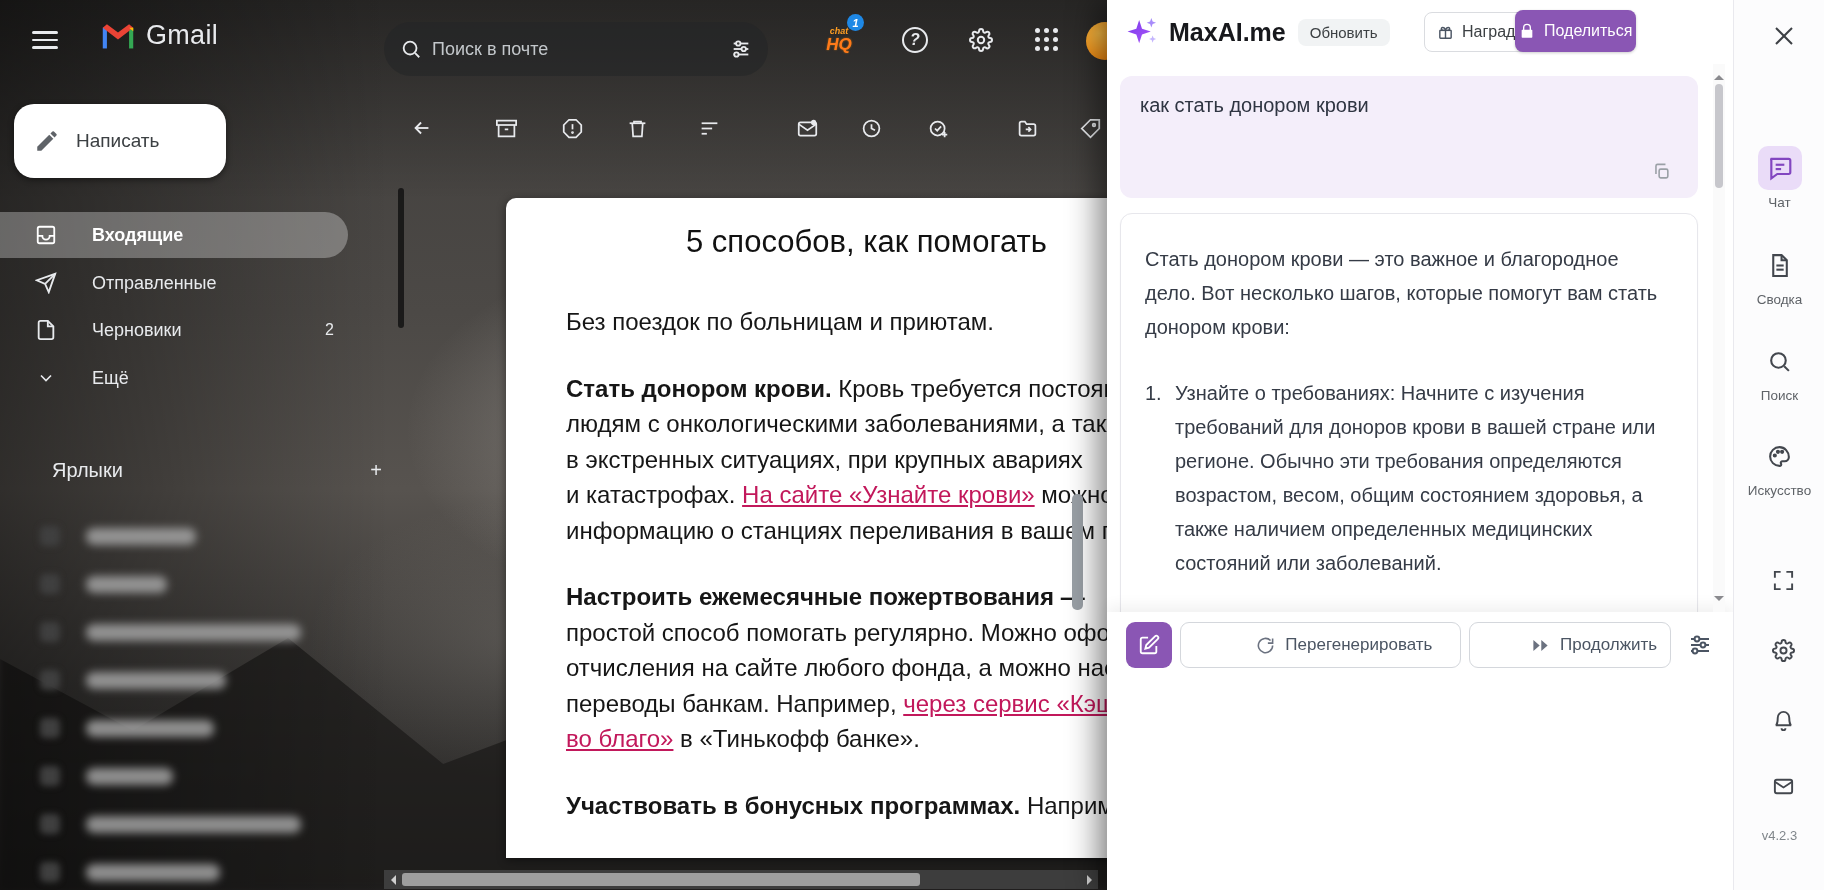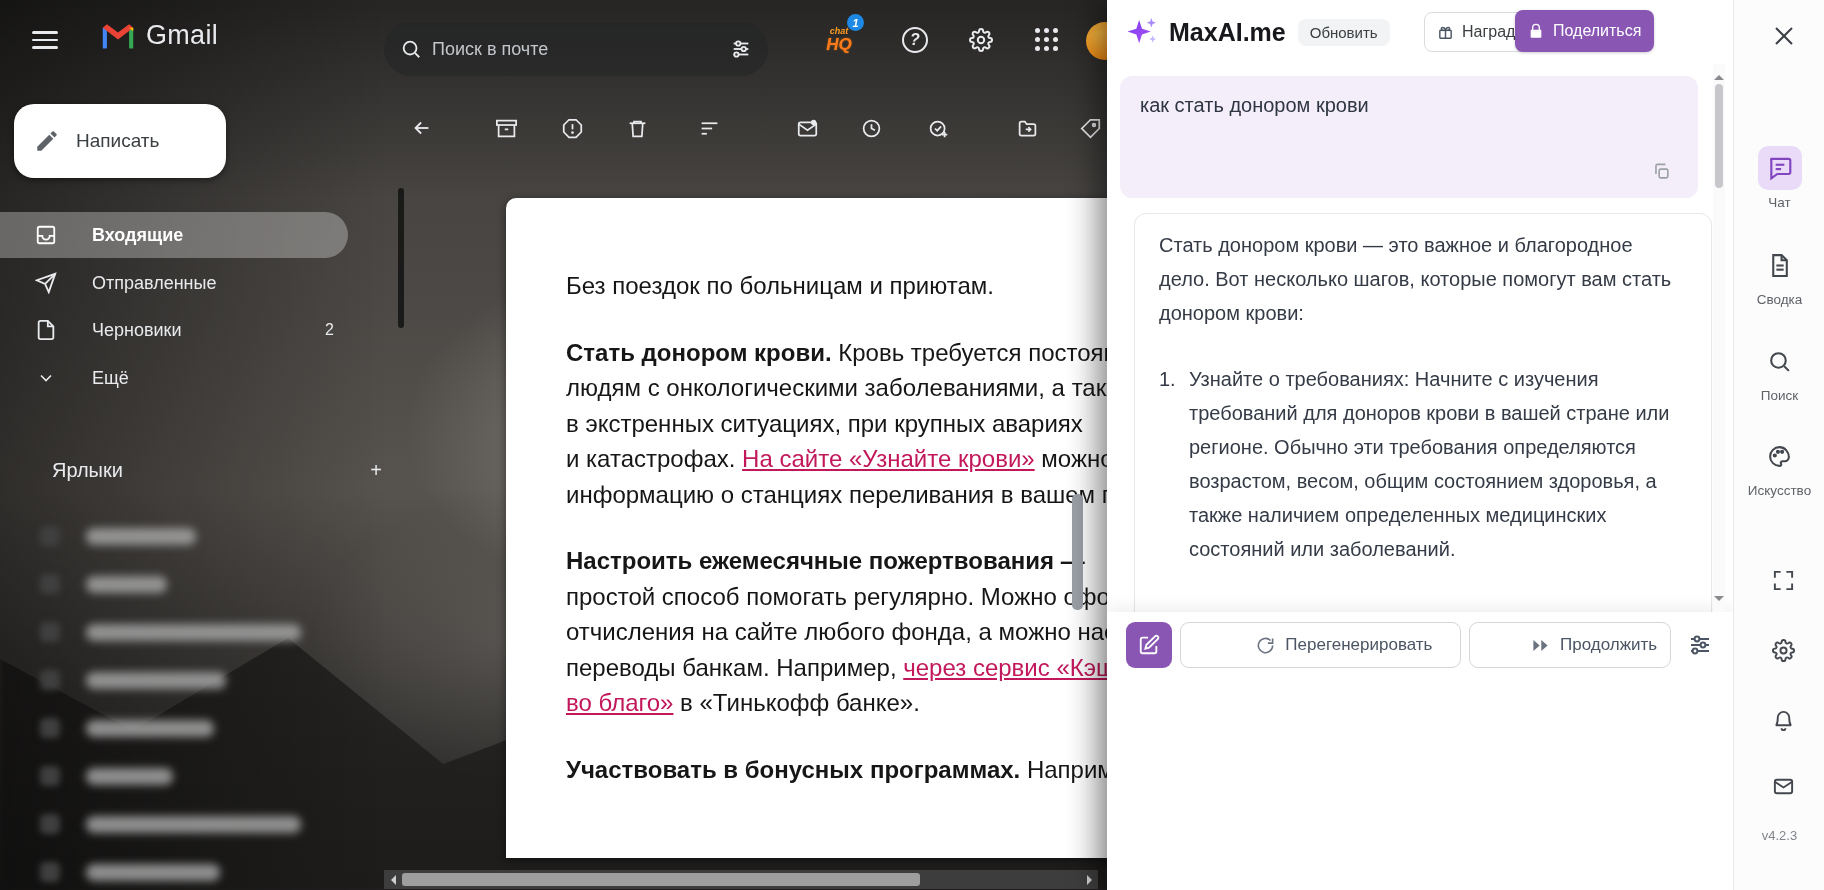--- a/index.html
+++ b/index.html
@@ -100,30 +100,30 @@
   .maxai { position:absolute; left:1107px; top:0; width:626px; height:890px; background:#fff;
     box-shadow:-10px 0 28px rgba(0,0,0,.45); z-index:10; }
   .mx-header { position:absolute; top:0; left:0; width:100%; height:64px; display:flex; align-items:center; padding-left:18px; }
   .mx-brand { margin-left:10px; font-size:25px; font-weight:700; color:#17181c; }
   .mx-badge { margin-left:12px; background:#f1f3f4; border-radius:8px; padding:5px 12px;
     font-size:15px; color:#3c4043; cursor:pointer; }
   .mx-rewards { position:absolute; left:317px; top:12px; height:40px; display:flex; align-items:center; gap:8px;
     background:#fff; border:1px solid #dadce0; border-radius:8px; padding:0 14px 0 12px; font-size:16px; color:#3c4043;
     cursor:pointer; z-index:1; white-space:nowrap; }
   .mx-share { position:absolute; left:408px; top:10px; height:42px; display:flex; align-items:center; gap:9px;
-    background:#8a56b4; border-radius:8px; padding:0 13px; font-size:16px; font-weight:500; color:#fff;
+    background:#8a56b4; border-radius:8px; padding:0 4px; font-size:16px; font-weight:500; color:#fff;
     cursor:pointer; z-index:2; box-shadow:0 1px 3px rgba(0,0,0,.2); white-space:nowrap; }
 
   .mx-user-card { position:absolute; left:13px; top:76px; width:578px; height:122px; background:#f4eefa;
     border-radius:12px; padding:18px 20px; font-size:20px; color:#2f3542; }
   .mx-copy { position:absolute; right:22px; bottom:12px; width:30px; height:30px; display:flex;
     align-items:center; justify-content:center; cursor:pointer; }
 
-  .mx-ai-card { position:absolute; left:27px; top:213px; width:578px; height:414px; background:#fff;
-    border:1px solid #e7e7ec; border-radius:12px; padding:14px 24px; overflow:hidden;
+  .mx-ai-card { position:absolute; left:13px; top:213px; width:578px; height:414px; background:#fff;
+    border:1px solid #e7e7ec; border-radius:12px; padding:28px 24px; overflow:hidden;
     font-size:20px; line-height:34px; color:#353b46; box-shadow:0 1px 2px rgba(0,0,0,.04); }
   .mx-li { display:flex; margin-top:32px; }
   .mx-li .num { width:30px; flex:none; }
   .mx-li .txt { flex:1; }
 
   .mx-bottom { position:absolute; left:0; top:612px; width:626px; height:278px; background:#fff;
     box-shadow:0 -6px 14px rgba(0,0,0,.06); }
   .mx-actions { position:absolute; top:10px; left:19px; right:16px; height:46px; display:flex; align-items:center; }
   .mx-editbtn { width:46px; height:46px; border-radius:9px; background:#8a56b4; display:flex;
     align-items:center; justify-content:center; cursor:pointer; flex:none; }
@@ -378,20 +378,21 @@
           <svg width="21" height="21" viewBox="0 0 24 24" fill="none" stroke="#e8eaed" stroke-width="2">
             <path d="M2 12l10-10h10v10L12 22z"></path>
             <circle cx="16" cy="8" r="1.5"></circle>
           </svg>
         </span>
     </div>
 
     <div class="mini-vscroll"></div>
 
     <div class="doc-page">
+      <div class="doc-title">5 способов, как помогать</div>
       <div class="doc-lines">
           <div class="doc-line"><span>Без поездок по больницам и приютам.</span></div>
           <div class="doc-line para"><span class="b">Стать донором крови.</span><span> Кровь требуется постоянно:</span></div>
           <div class="doc-line"><span>людям с онкологическими заболеваниями, а также</span></div>
           <div class="doc-line"><span>в экстренных ситуациях, при крупных авариях</span></div>
           <div class="doc-line"><span>и катастрофах. </span><span class="l">На сайте «Узнайте крови»</span><span> можно найти</span></div>
           <div class="doc-line"><span>информацию о станциях переливания в вашем городе.</span></div>
           <div class="doc-line para"><span class="b">Настроить ежемесячные пожертвования —</span></div>
           <div class="doc-line"><span>простой способ помогать регулярно. Можно оформить</span></div>
           <div class="doc-line"><span>отчисления на сайте любого фонда, а можно настроить</span></div>

